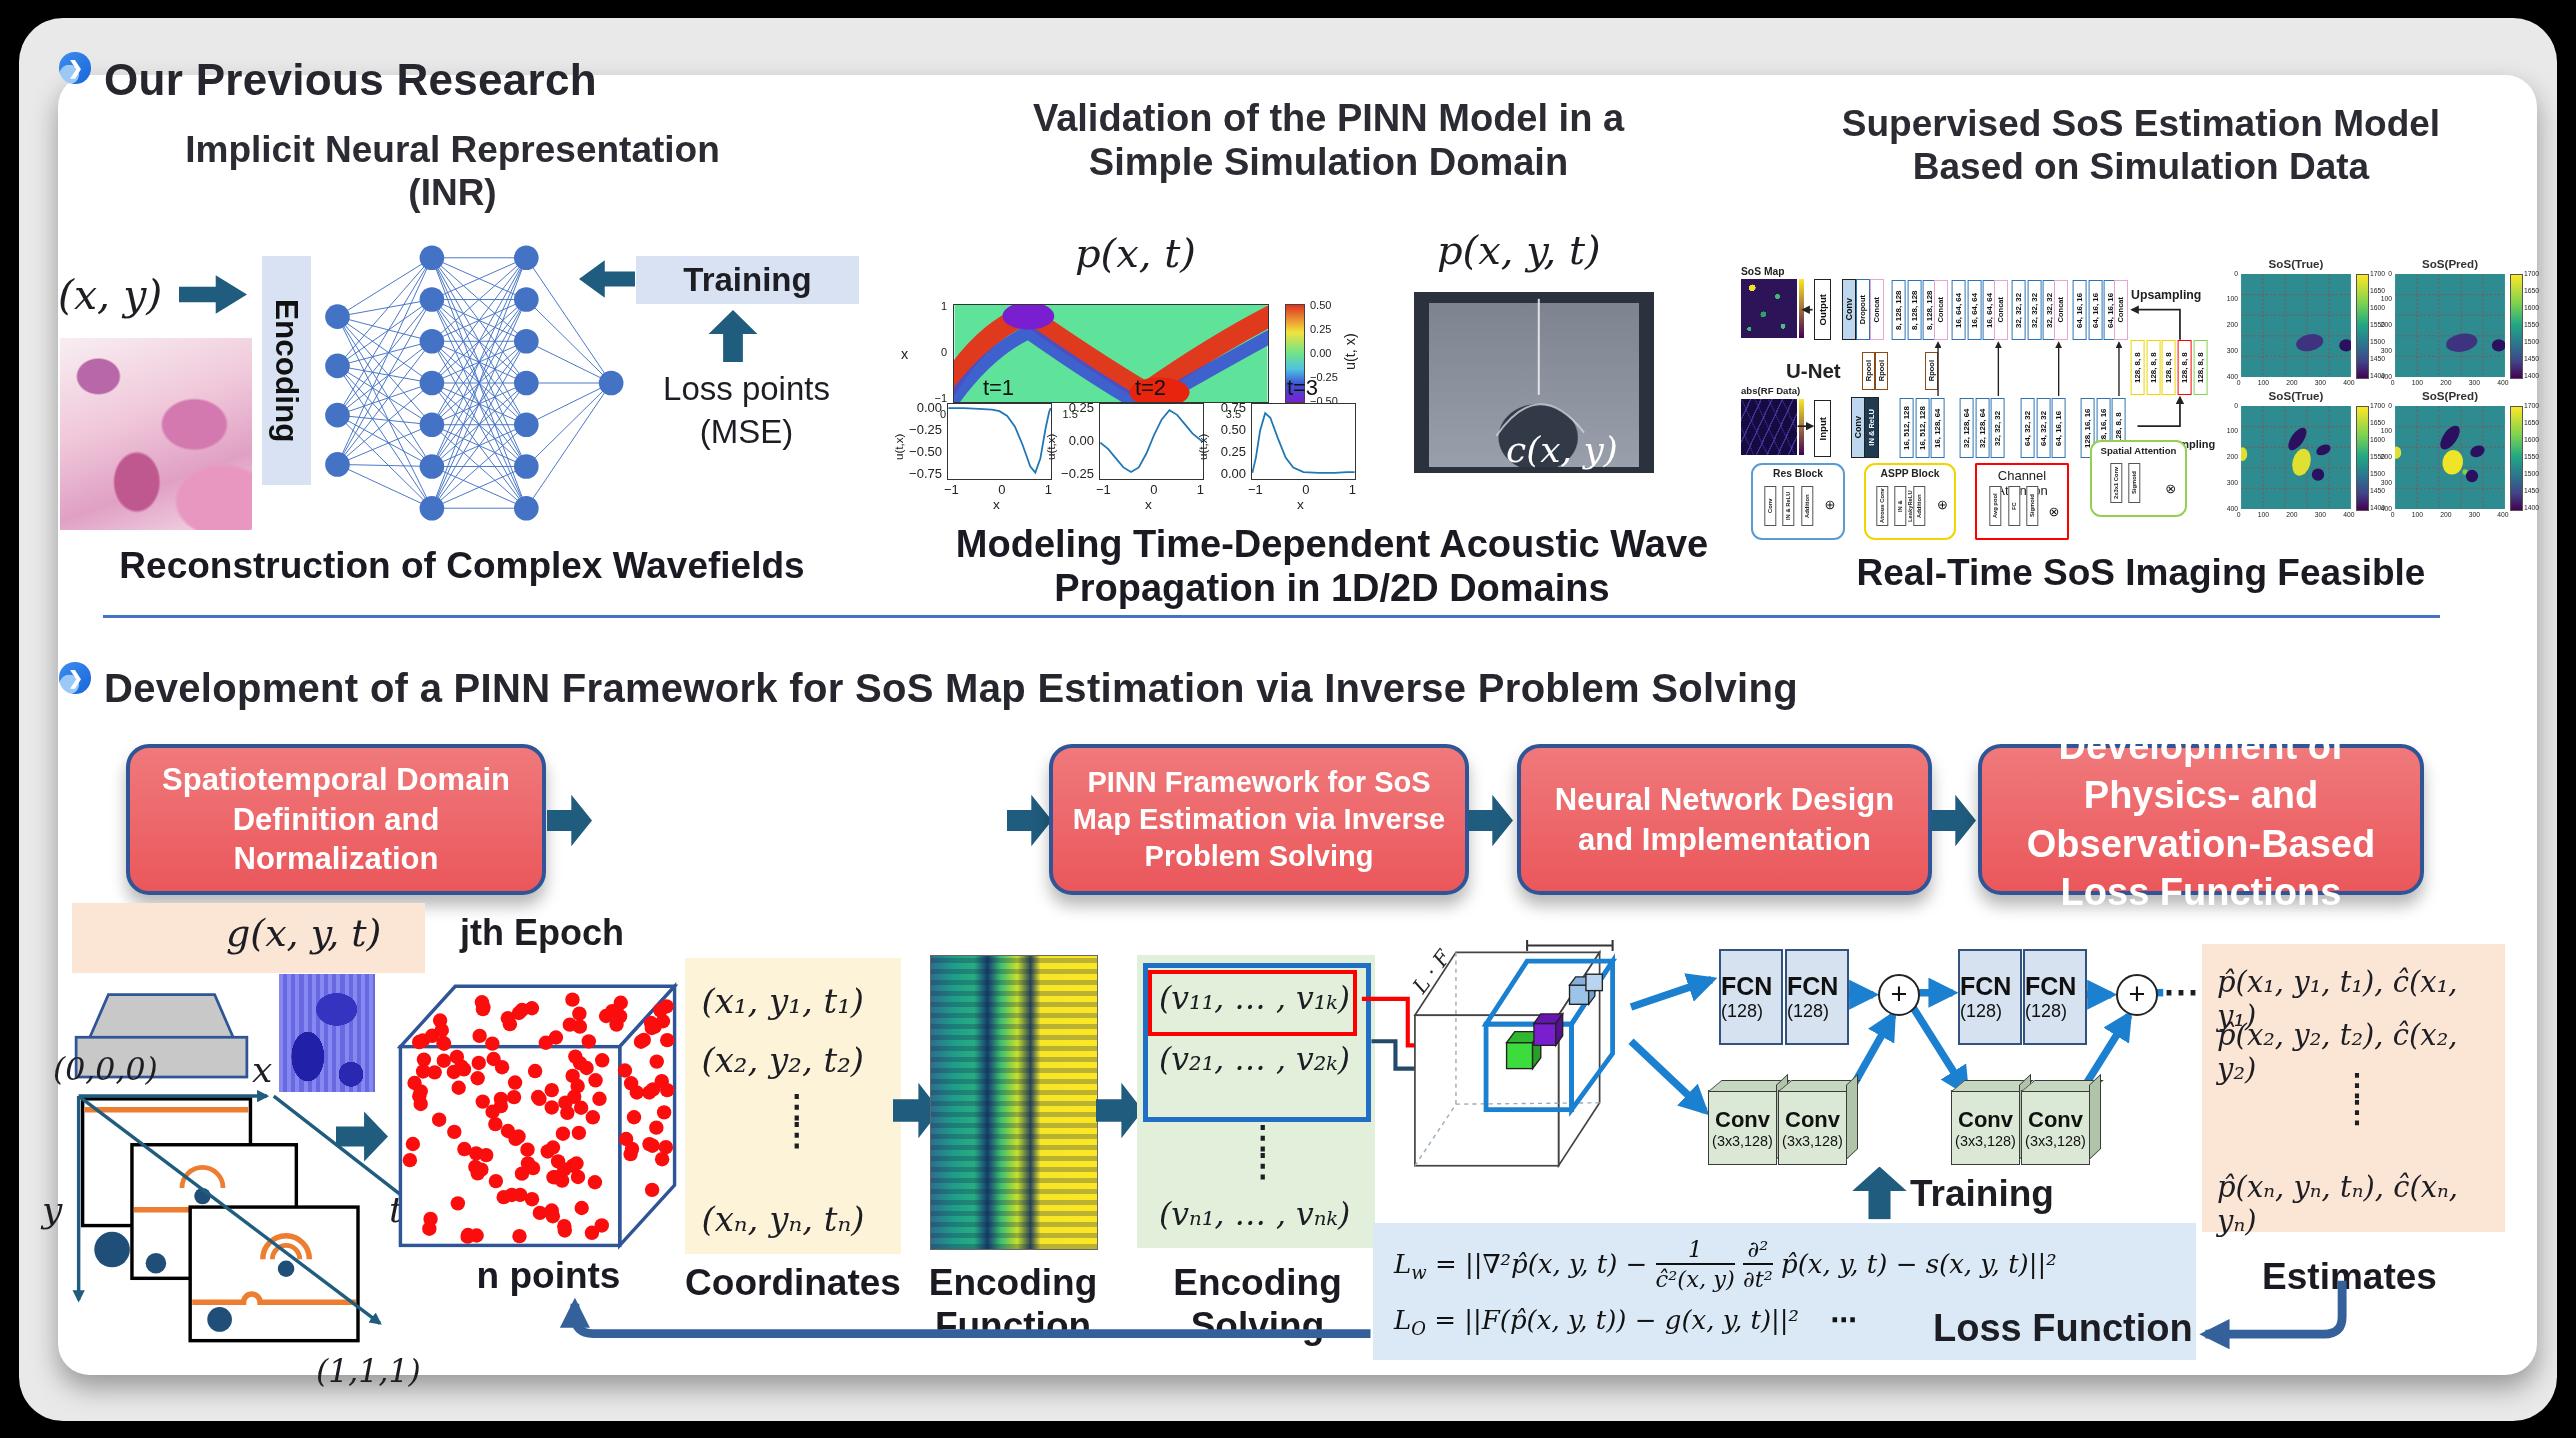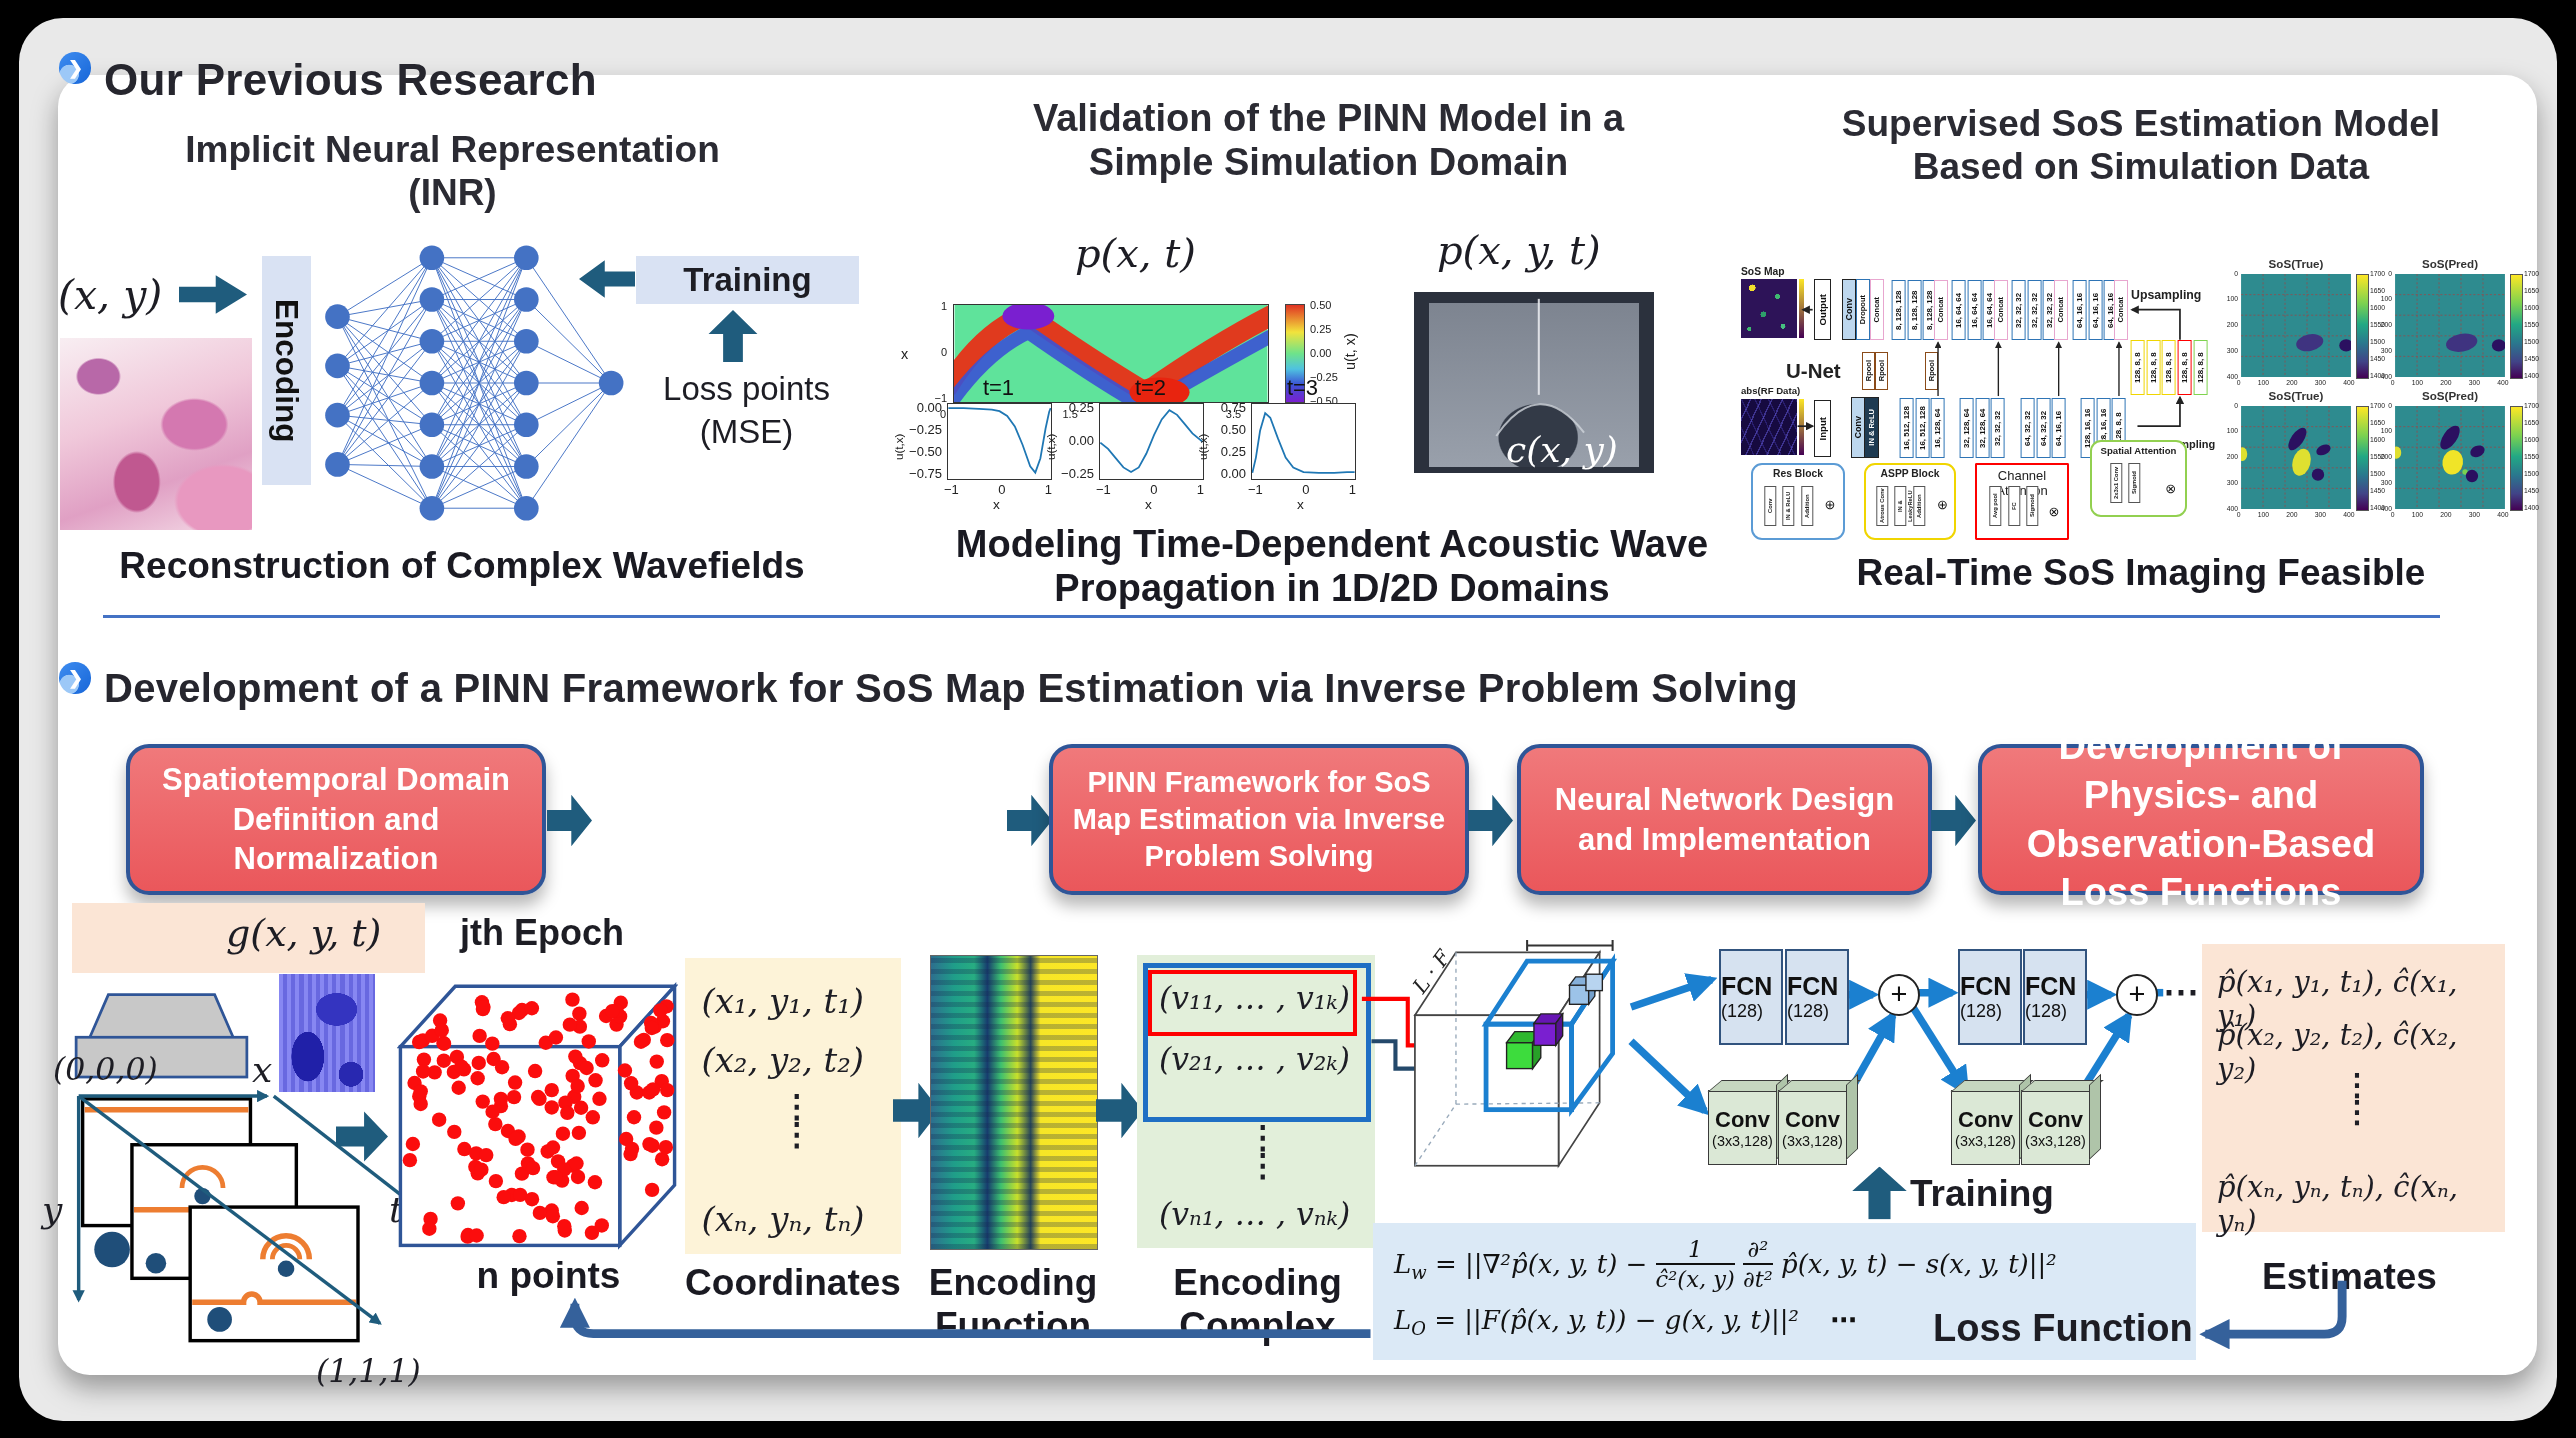--- a/index.html
+++ b/index.html
@@ -950,21 +950,21 @@
   <div class="mrow m" style="left:22px;top:25px;font-size:31.5px">(v₁₁, … , v₁ₖ)</div>
   <div class="mrow m" style="left:22px;top:86px;font-size:31.5px">(v₂₁, … , v₂ₖ)</div>
   <div class="mrow dotscol" style="left:110px;top:168px;font-size:31.5px;line-height:.9">
     <div>⋮</div>
     <div>⋮</div>
   </div>
   <div class="mrow m" style="left:22px;top:241px;font-size:31.5px">(vₙ₁, … , vₙₖ)</div>
 </div>
 <div class="cap" style="left:1158px;top:1262px;width:199px;font-size:37px">
   <div>Encoding</div>
-  <div>Complex</div>
+  <div>Solving</div>
 </div>
 
 <svg class="abs" style="left:1353px;top:959px" width="178" height="144" viewBox="0 0 260 210">
   <path d="M13,58 H80 V126 H212" stroke="#fe0000" stroke-width="6" fill="none" marker-end="url(#mR)"></path>
   <path d="M27,120 H62 V160 H168" stroke="#24496b" stroke-width="6" fill="none" marker-end="url(#mN)"></path>
 </svg>
 
 <svg class="abs" style="left:1397px;top:940px" width="226" height="236" viewBox="0 0 330 345">
   <g stroke="#444" stroke-width="2.5" fill="#fff">
     <polygon points="26,110 86,18 296,18 236,110"></polygon>

